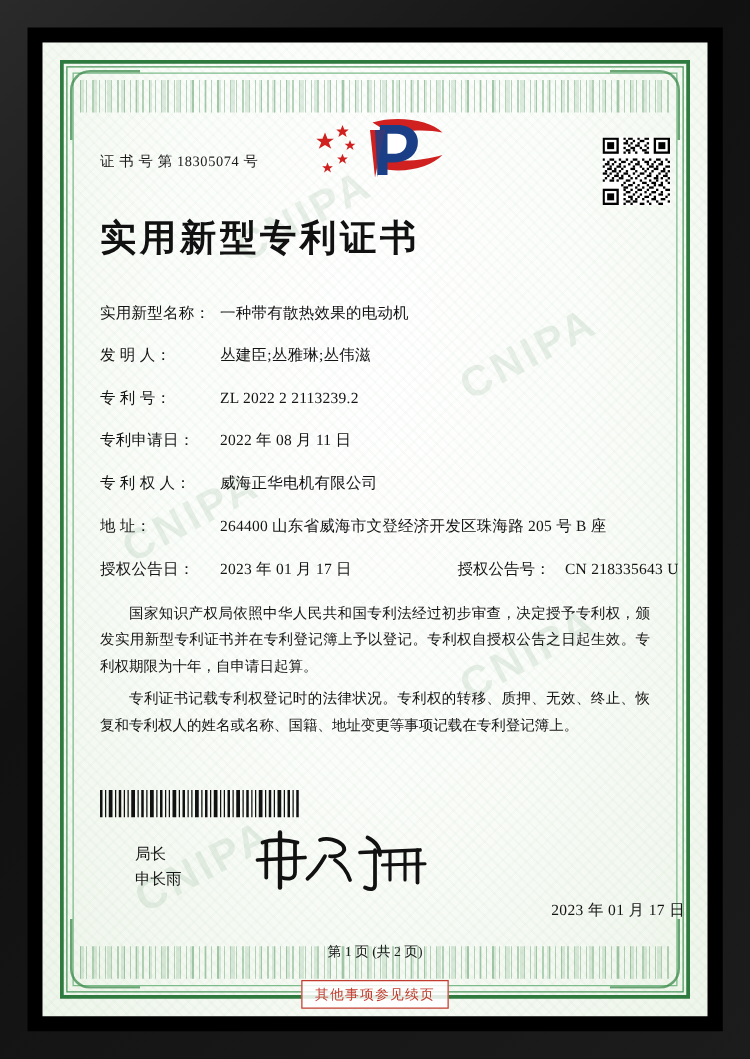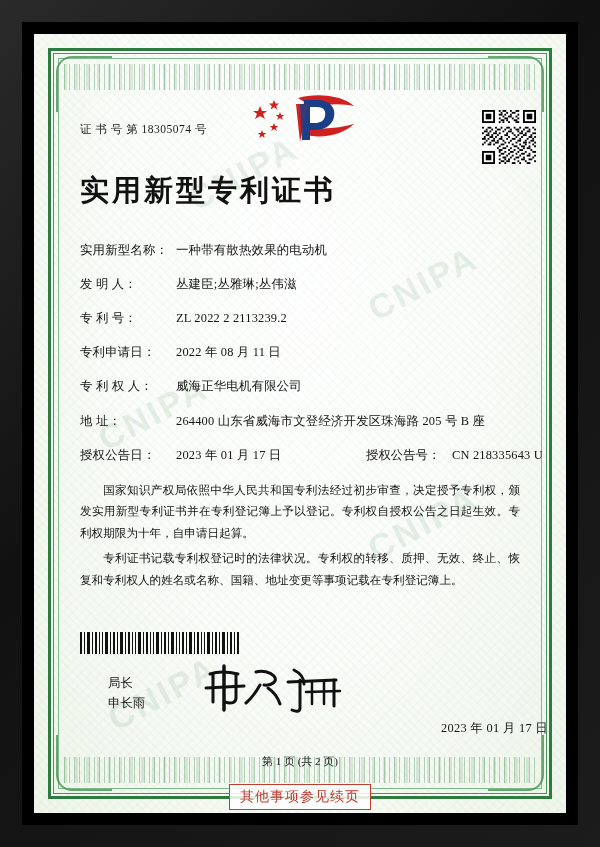--- a/index.html
+++ b/index.html
@@ -238,21 +238,21 @@
 
   .redbox {
     position: absolute;
     left: 50%;
     transform: translateX(-50%);
     top: 750px;
     z-index: 7;
     border: 1px solid #c23b2e;
     color: #c23b2e;
     background: rgba(255,255,255,0.85);
-    font-size: 14px;
+    font-size: 11px;
     padding: 3px 10px;
     letter-spacing: 1px;
   }
 </style>
 </head>
 <body>
 
 <div class="frame-outer">
   <div class="frame-inner-edge"></div>
 

